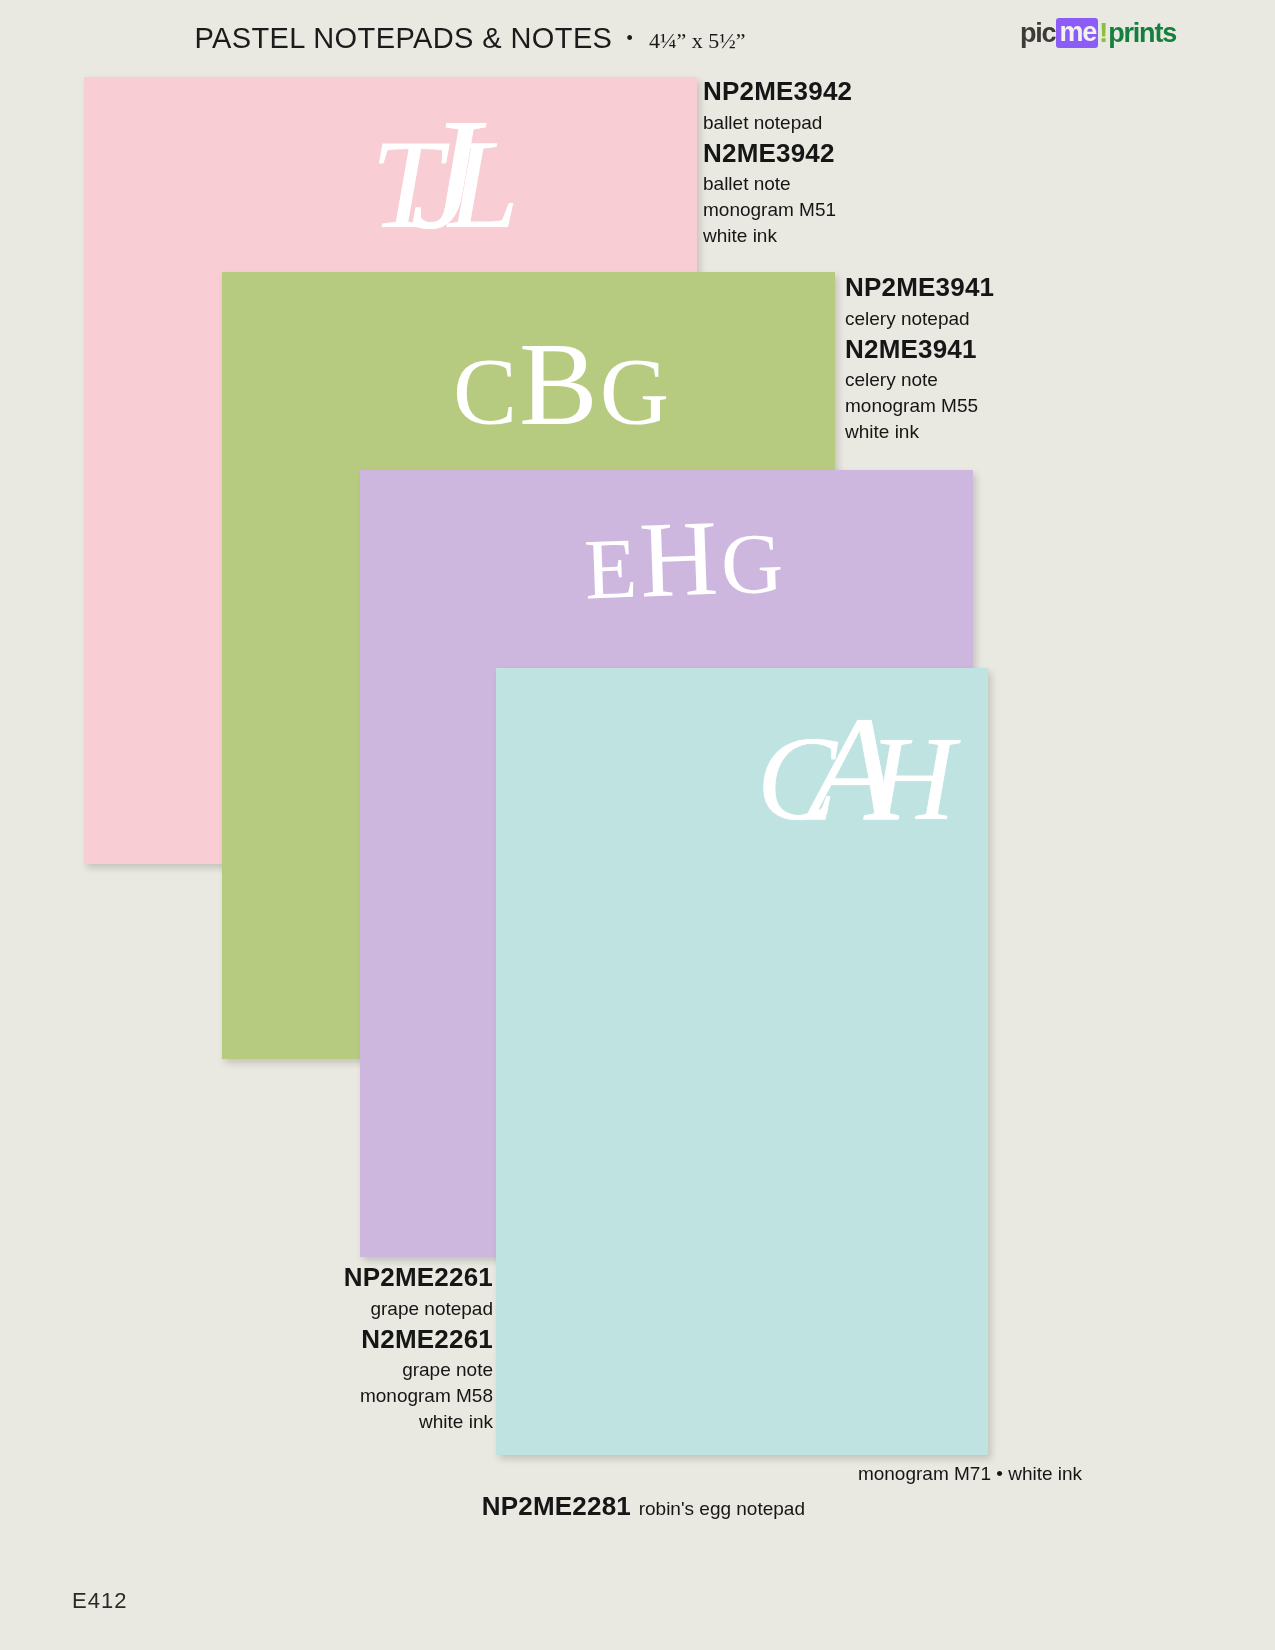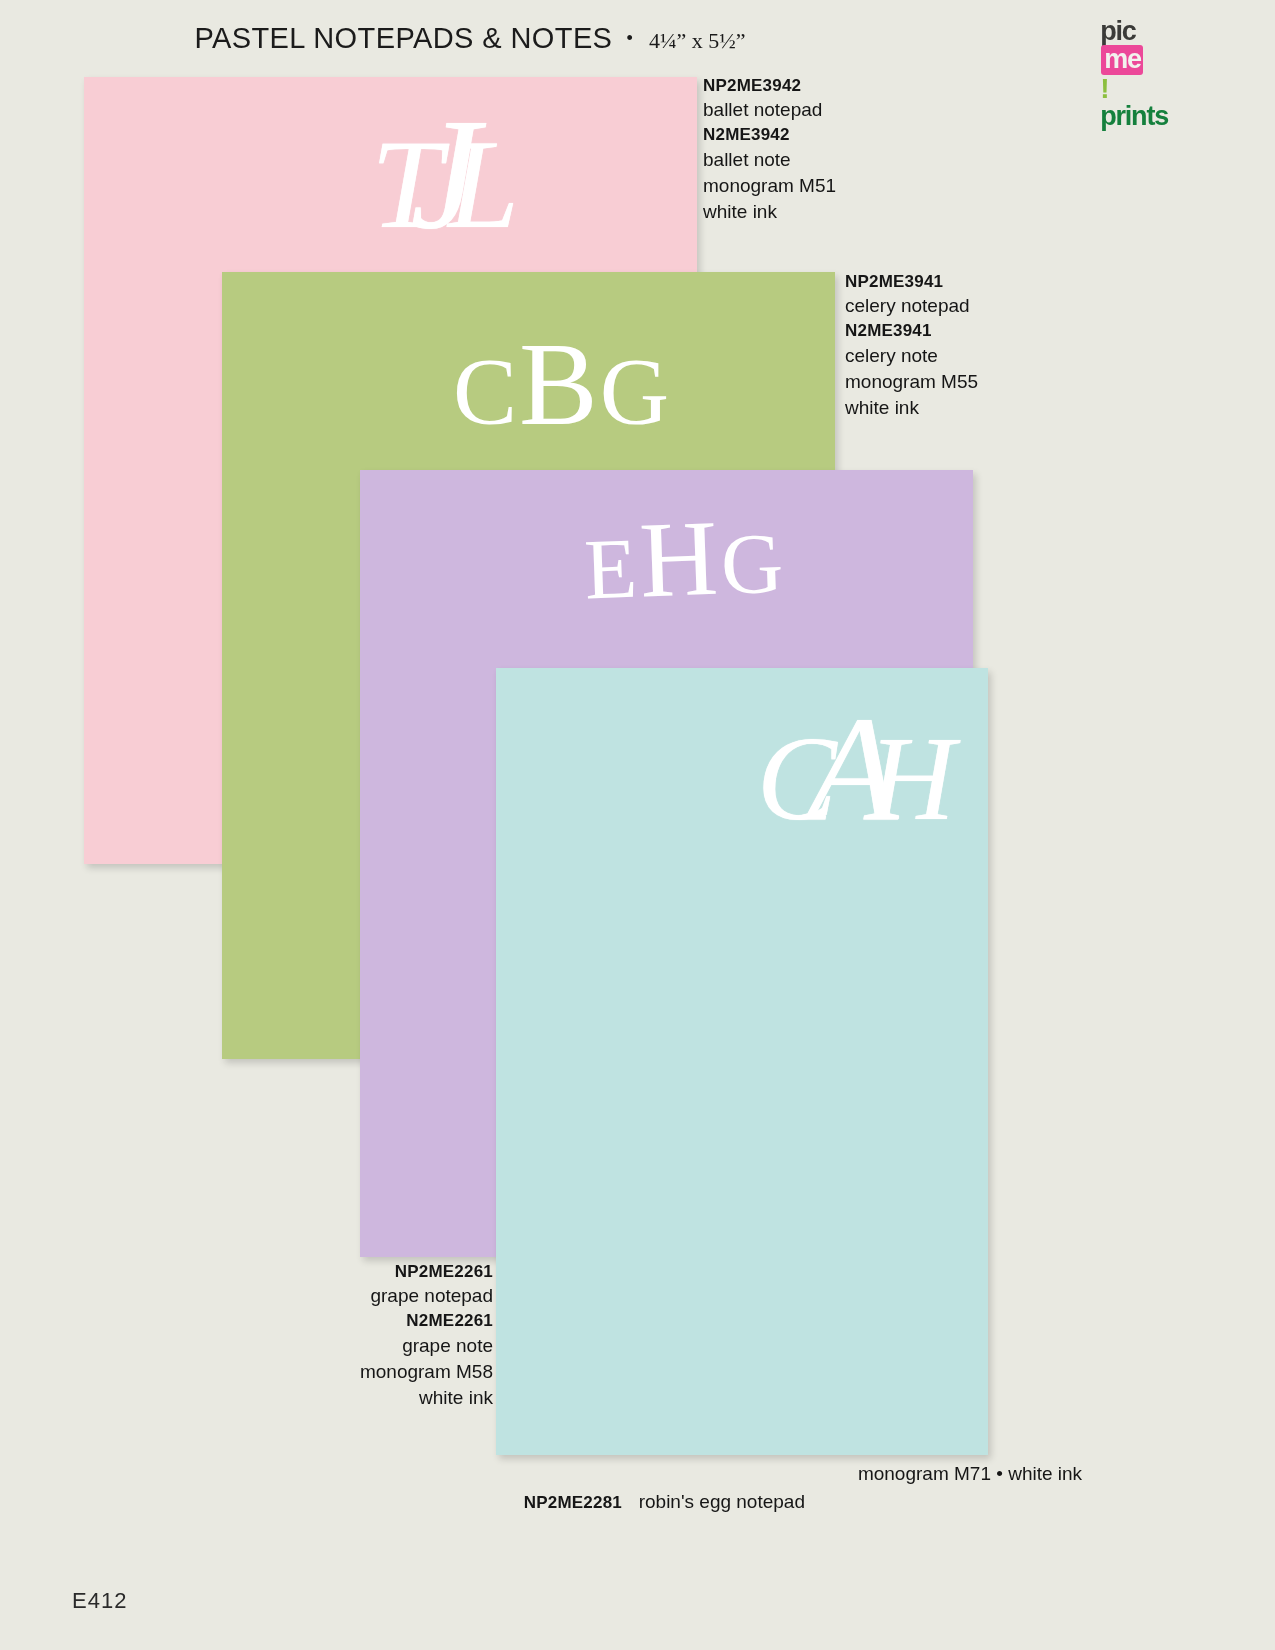--- a/index.html
+++ b/index.html
@@ -40,34 +40,33 @@
   #header-title .bullet {
     font-size: 18px;
     margin: 0 10px 0 14px;
     position: relative;
     top: -4px;
   }
 
   
   #logo {
     position: absolute;
-    right: 122px;
+    right: 114px;
     top: 18px;
     display: flex;
-    align-items: flex-start;
+    align-items: center;
     font-weight: bold;
     font-size: 27px;
     letter-spacing: -1.2px;
     line-height: 1;
-    flex-direction: column;
   }
   #logo .lg-pic { color: #3b3b38; }
   #logo .lg-me {
     color: #f2f2ee;
-    background: #ec4899;
+    background: #8b5cf6;
     padding: 1px 2px 2px 3px;
     border-radius: 3px;
     margin: 0 1px;
   }
   #logo .lg-bang {
     color: #8cbf3f;
     margin: 0 1px 0 0;
     font-size: 28px;
   }
   #logo .lg-prints { color: #15803d; }
@@ -152,40 +151,40 @@
 
   
   .label-block {
     position: absolute;
     color: #161616;
     font-size: 19px;
     line-height: 1.37;
   }
   .label-block .code {
     font-weight: bold;
-    font-size: 17px;
+    font-size: 26px;
     letter-spacing: 0.2px;
   }
   .label-block .desc {
     font-size: 19px;
   }
 
   #label-ballet { left: 703px; top: 74px; text-align: left; }
   #label-celery { left: 845px; top: 270px; text-align: left; }
   #label-grape  { left: 300px; top: 1260px; width: 193px; text-align: right; }
 
   #label-robin {
     left: 380px; top: 1489px;
     width: 425px; text-align: right;
   }
   #label-robin .row {
     display: flex;
     justify-content: flex-end;
     align-items: baseline;
-    gap: 11px;
+    gap: 2px;
   }
   #label-robin .desc { font-size: 19px; width: 172px; text-align: right; }
 
   #label-robin-mono {
     position: absolute;
     left: 820px; top: 1463px;
     width: 300px;
     text-align: center;
     font-size: 19px;
     color: #161616;

